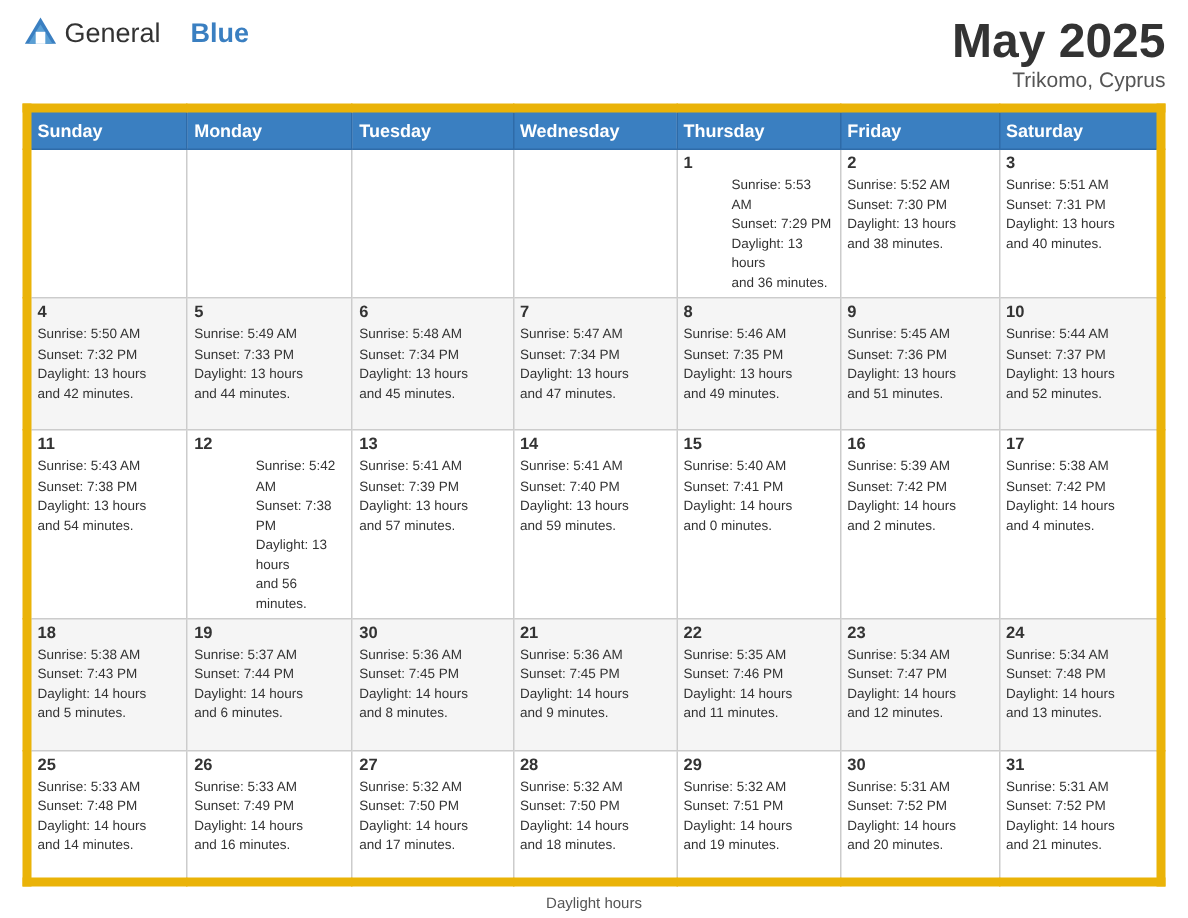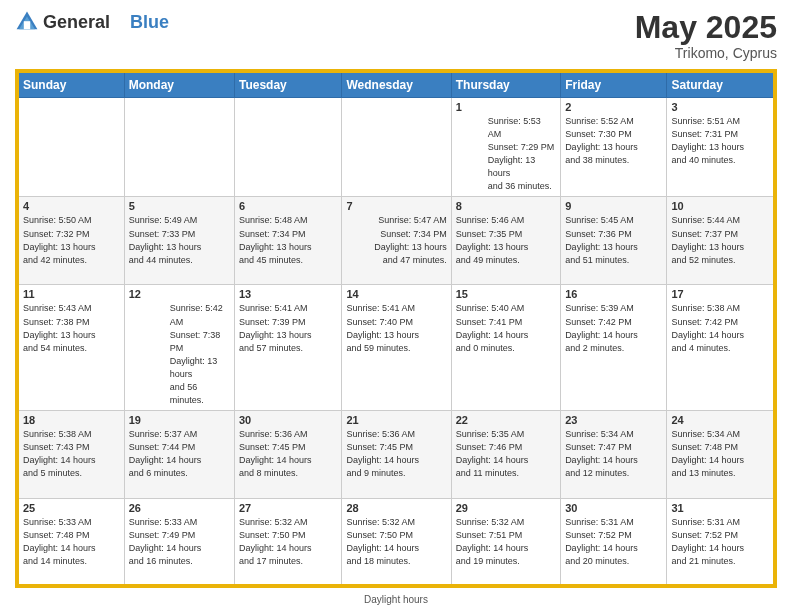--- a/index.html
+++ b/index.html
@@ -22,21 +22,21 @@
       align-items: flex-start;
       margin-bottom: 8px;
     }
     .logo {
       display: flex;
       align-items: center;
       gap: 4px;
     }
     .logo-text-general {
       font-size: 18px;
-      font-weight: bold;
+      font-weight: normal;
       color: #333;
     }
     .logo-text-blue {
       font-size: 18px;
       font-weight: bold;
       color: #3a7fc1;
       padding-left: 20px;
     }
     .logo-icon {
       width: 24px;
@@ -51,21 +51,21 @@
       color: #333;
       line-height: 1.1;
     }
     .title-location {
       font-size: 14px;
       color: #555;
     }
     .calendar {
       width: 100%;
       border-collapse: collapse;
-      border: 4px solid #eab308;
+      border: 6px solid #eab308;
     }
     .calendar th {
       background: #3a7fc1;
       color: #fff;
       font-size: 12px;
       font-weight: bold;
       padding: 5px 4px;
       text-align: left;
       border: 1px solid #2e6ba8;
     }
@@ -181,21 +181,21 @@
           </td>
           <td>
             <span class="day-number">6</span>
             <div class="day-info" style="white-space: pre-line;">Sunrise: 5:48 AM
 Sunset: 7:34 PM
 Daylight: 13 hours
 and 45 minutes.</div>
           </td>
           <td>
             <span class="day-number">7</span>
-            <div class="day-info" style="white-space: pre-line; text-align: right;">Sunrise: 5:47 AM
+            <div class="day-info" style="white-space: pre-line;">Sunrise: 5:47 AM
 Sunset: 7:34 PM
 Daylight: 13 hours
 and 47 minutes.</div>
           </td>
           <td>
             <span class="day-number">8</span>
             <div class="day-info" style="white-space: pre-line;">Sunrise: 5:46 AM
 Sunset: 7:35 PM
 Daylight: 13 hours
 and 49 minutes.</div>

